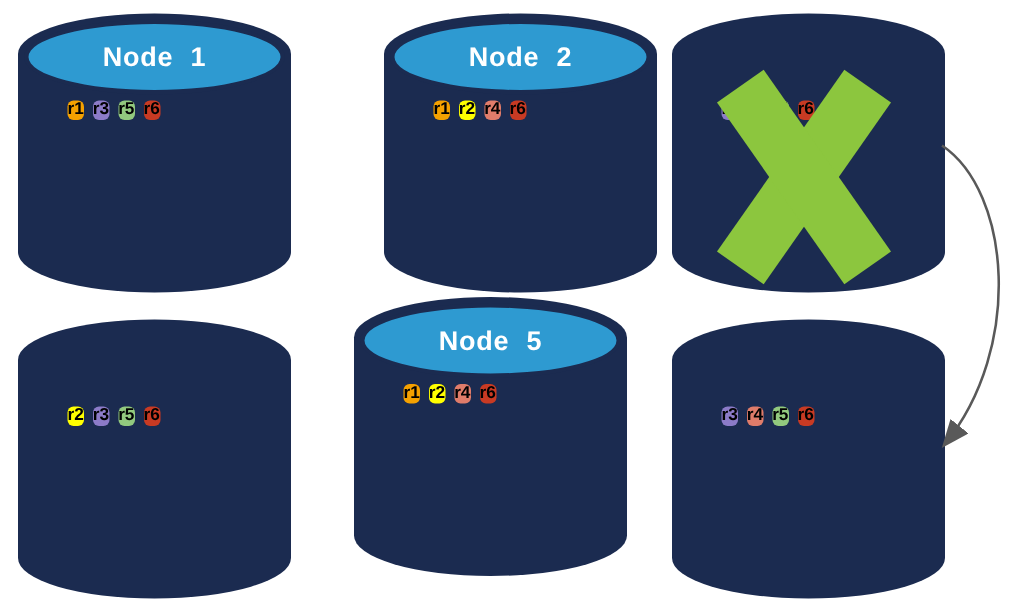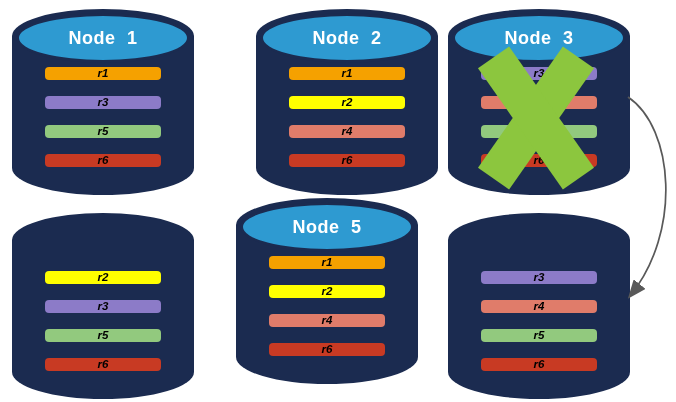--- a/index.html
+++ b/index.html
@@ -47,23 +47,21 @@
     letter-spacing: 0.5px;
     word-spacing: 6px;
     white-space: nowrap;
   }
 
   .bars {
     position: absolute;
     left: 33px; top: 58px;
     width: 116px;
     display: flex;
-    flex-direction: column;
-    gap: 16px;
-    font-style: italic;
+    gap: 6px;
   }
 
   .bar {
     height: 13px;
     border-radius: 4px;
     display: flex;
     align-items: center;
     justify-content: center;
   }
 
@@ -139,23 +137,20 @@
           <span>r4</span>
         </div>
       <div class="bar" style="background-color: rgb(200, 58, 35);">
           <span>r6</span>
         </div>
     </div>
   </div>
 
   <div class="node" style="left:448px; top:9px;">
     <div class="cyl-body"></div>
-    <div class="cyl-top">
-      <span class="node-title">Node 3</span>
-    </div>
     <div class="bars">
       <div class="bar" style="background-color: rgb(140, 123, 200);">
           <span>r3</span>
         </div>
       <div class="bar" style="background-color: rgb(224, 124, 106);">
           <span>r4</span>
         </div>
       <div class="bar" style="background-color: rgb(146, 201, 126);">
           <span>r5</span>
         </div>

